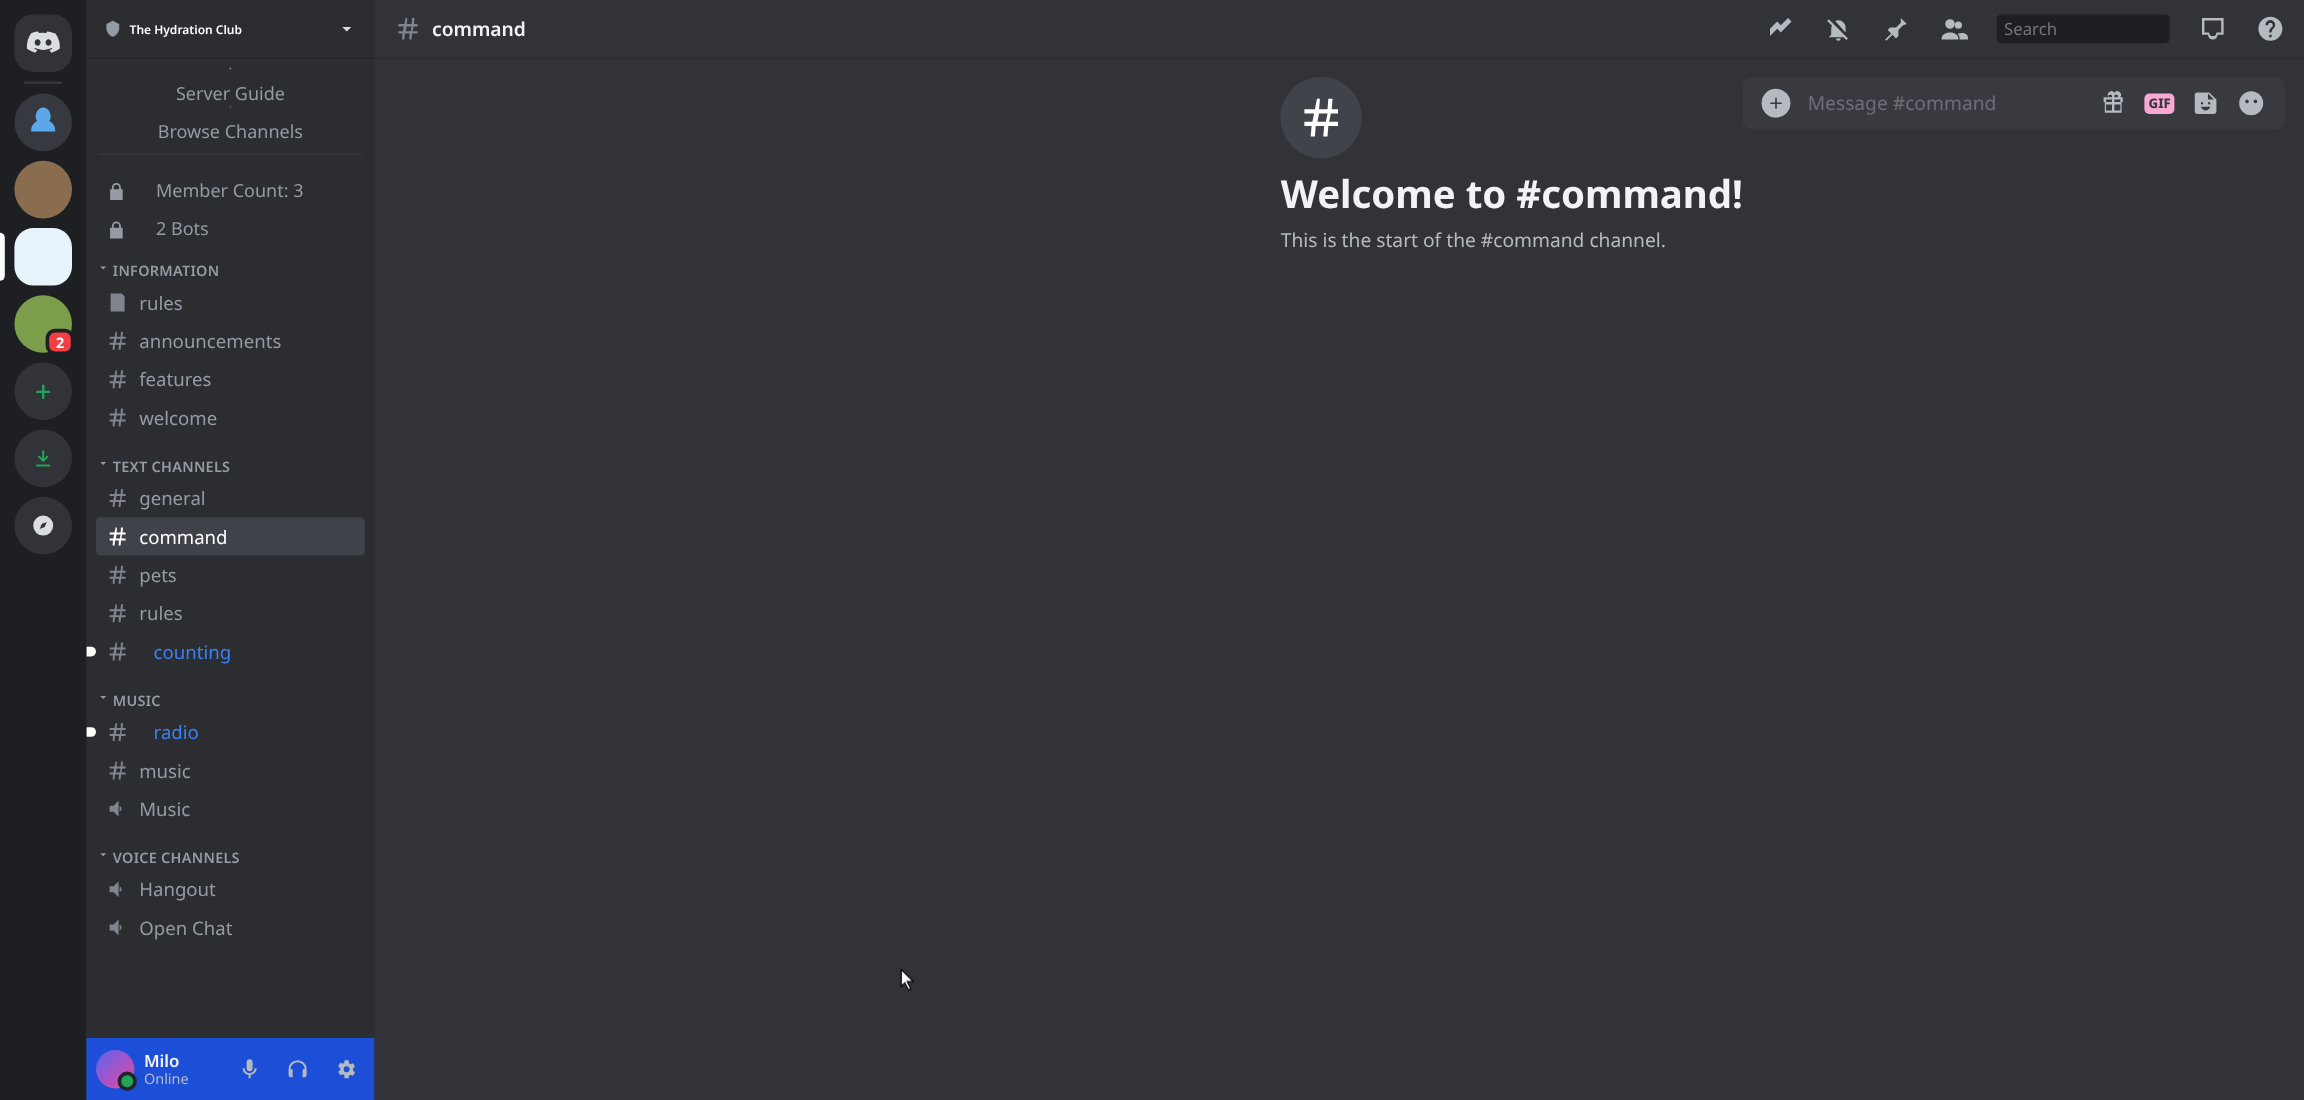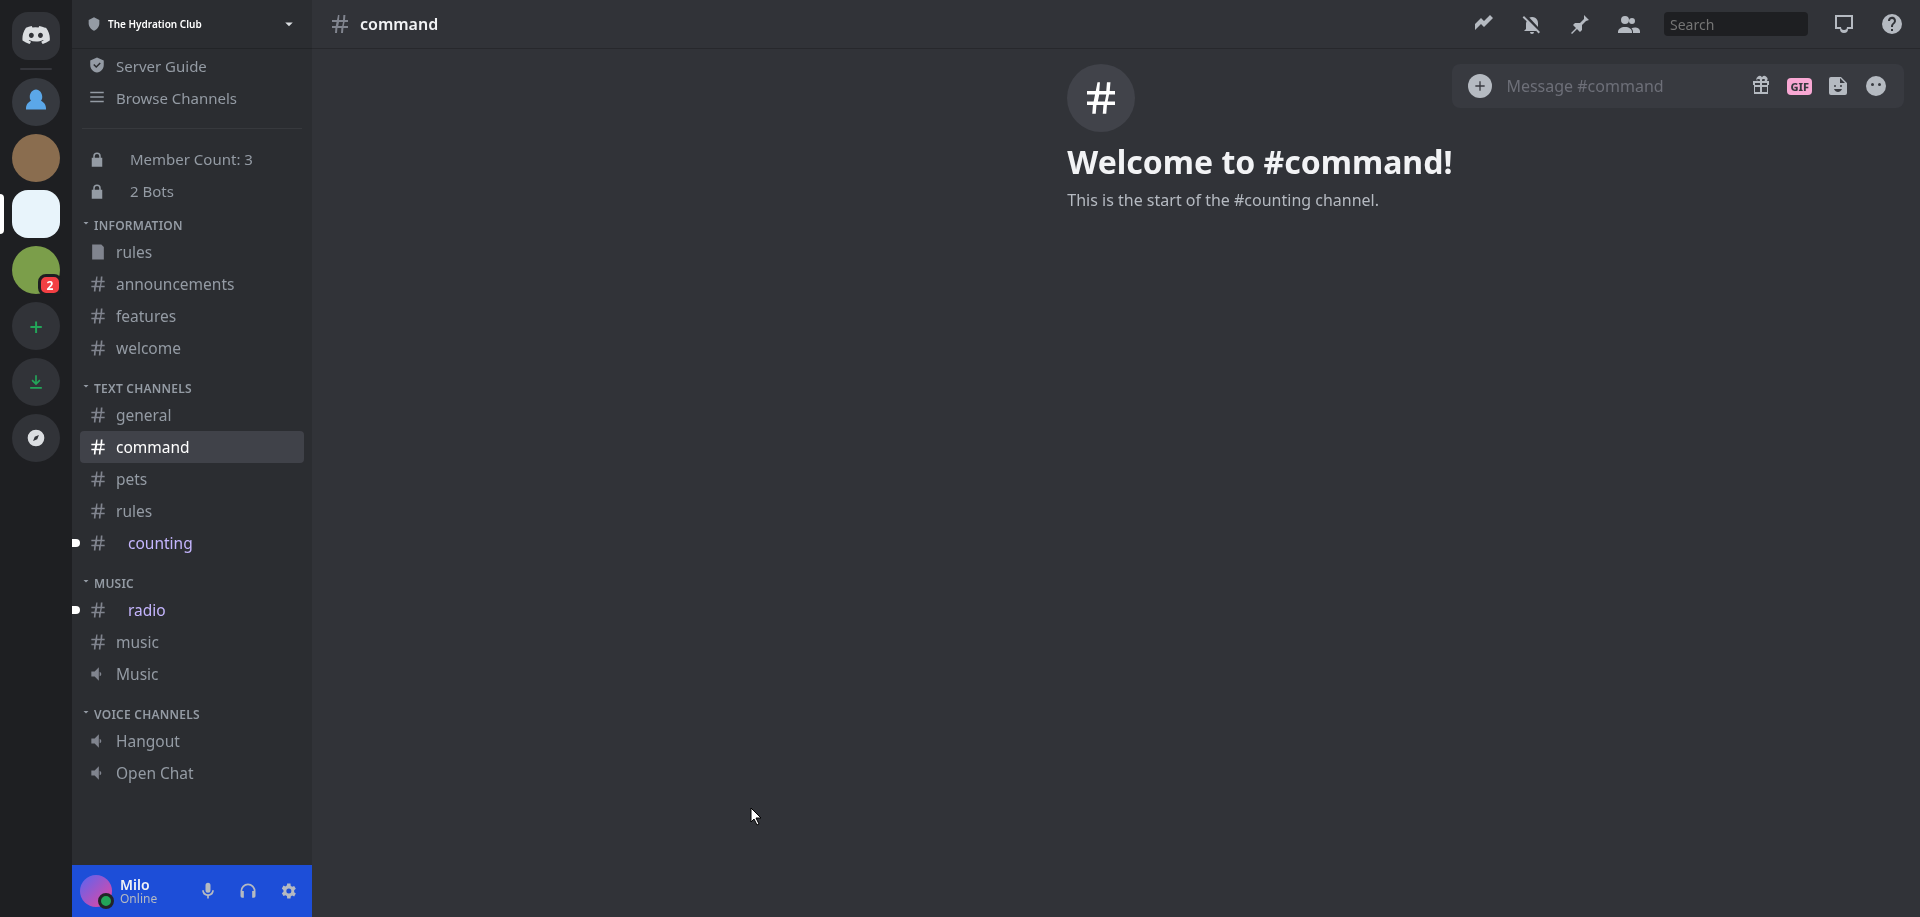--- a/index.html
+++ b/index.html
@@ -22,33 +22,33 @@
 .channel-sidebar { width: 240px; background: #2b2d31; display: flex; flex-direction: column; }
 .server-header { height: 48px; padding: 0 14px; display: flex; align-items: center; justify-content: space-between; box-shadow: 0 1px 0 rgba(0,0,0,.2); cursor: pointer; }
 .server-header .name { display:flex; align-items:center; gap:6px; color:#fff; font-weight:600; font-size:10px; }
 .server-header .name svg { width:16px; height:16px; fill:#f0b232; stroke:none; }
 .server-header .chev { width:18px; height:18px; fill:#dbdee1; }
 
 .channels { flex:1; overflow-y:auto; padding: 0 8px 8px 8px; }
 .channels::-webkit-scrollbar { width:0; }
 
 .top-links { padding-top:8px; }
-.top-link { height:32px; display:flex; align-items:flex-start; gap:10px; padding:0 8px; color:#949ba4; border-radius:4px; cursor:pointer; font-size:15px; }
+.top-link { height:32px; display:flex; align-items:center; gap:10px; padding:0 8px; color:#949ba4; border-radius:4px; cursor:pointer; font-size:15px;flex-direction:column; }
 .top-link svg { width:18px; height:18px; fill:#949ba4; }
 .sep { height:1px; background: rgba(255,255,255,0.06); margin:8px 2px; }
 
 .stat-row { height:32px; display:flex; align-items:flex-end; gap:24px; padding:0 8px; color:#949ba4; font-size:15px; }
 .stat-row svg { width:18px; height:18px; fill:#949ba4; }
 
 .cat-header { display:flex; align-items:flex-start; gap:2px; padding: 16px 2px 2px 0; color:#949ba4; font-size:12px; font-weight:600; letter-spacing:.02em; cursor:pointer; }
 .cat-header svg { width:12px; height:12px; fill:#949ba4; }
 
 .chan { height:32px; display:flex; align-items:center; gap:8px; padding:0 8px; color:#949ba4; border-radius:4px; cursor:pointer; font-size:15.5px; position:relative; margin-left:0; }
 .chan svg { width:20px; height:20px; fill:#80848e; flex:none; }
-.chan.unread { color:#c4b5fd;gap:20px; }
+.chan.unread { color:#3b82f6;gap:20px; }
 .chan.unread::before { content:""; position:absolute; left:-8px; top:12px; width:8px; height:8px; background:#fff; border-radius:0 4px 4px 0; }
 .chan.selected { background:#404249; color:#fff; }
 .chan.selected svg { fill:#fff; }
 
 
 .user-panel { height:52px; background:#1d4ed8; display:flex; align-items:center; padding:0 8px; gap:8px; }
 .user-panel .avatar { width:32px; height:32px; border-radius:50%; background: linear-gradient(135deg,#5865f2,#eb459e); position:relative; }
 .user-panel .avatar::after { content:""; position:absolute; right:-2px; bottom:-2px; width:10px; height:10px; background:#23a559; border:3px solid #232428; border-radius:50%; }
 .user-info { flex:1; line-height:1.1; }
 .user-info .uname { color:#f2f3f5; font-size:14px; font-weight:600; }
@@ -346,21 +346,21 @@
   </div>
 
   <div class="content">
     <div class="welcome-block">
       <div class="hash-circle">
         <svg viewBox="0 0 24 24">
             <path d="M10 3 9 8H4v2h4.6l-.8 4H4v2h3.4L7 21h2l.4-5h4L13 21h2l.4-5H20v-2h-4.2l.8-4H20V8h-3l.4-5h-2L15 8h-4l.4-5h-1.4zM11 10h4l-.8 4h-4l.8-4z"></path>
           </svg>
       </div>
       <div class="welcome-title">Welcome to #command!</div>
-      <div class="welcome-sub">This is the start of the #counting channel.</div>
+      <div class="welcome-sub">This is the start of the #command channel.</div>
     </div>
 
     <div class="composer-wrap">
       <div class="composer">
         <div class="plus">
           <svg viewBox="0 0 24 24">
               <path d="M11 5h2v6h6v2h-6v6h-2v-6H5v-2h6z"></path>
             </svg>
         </div>
         <input placeholder="Message #command" style="">

